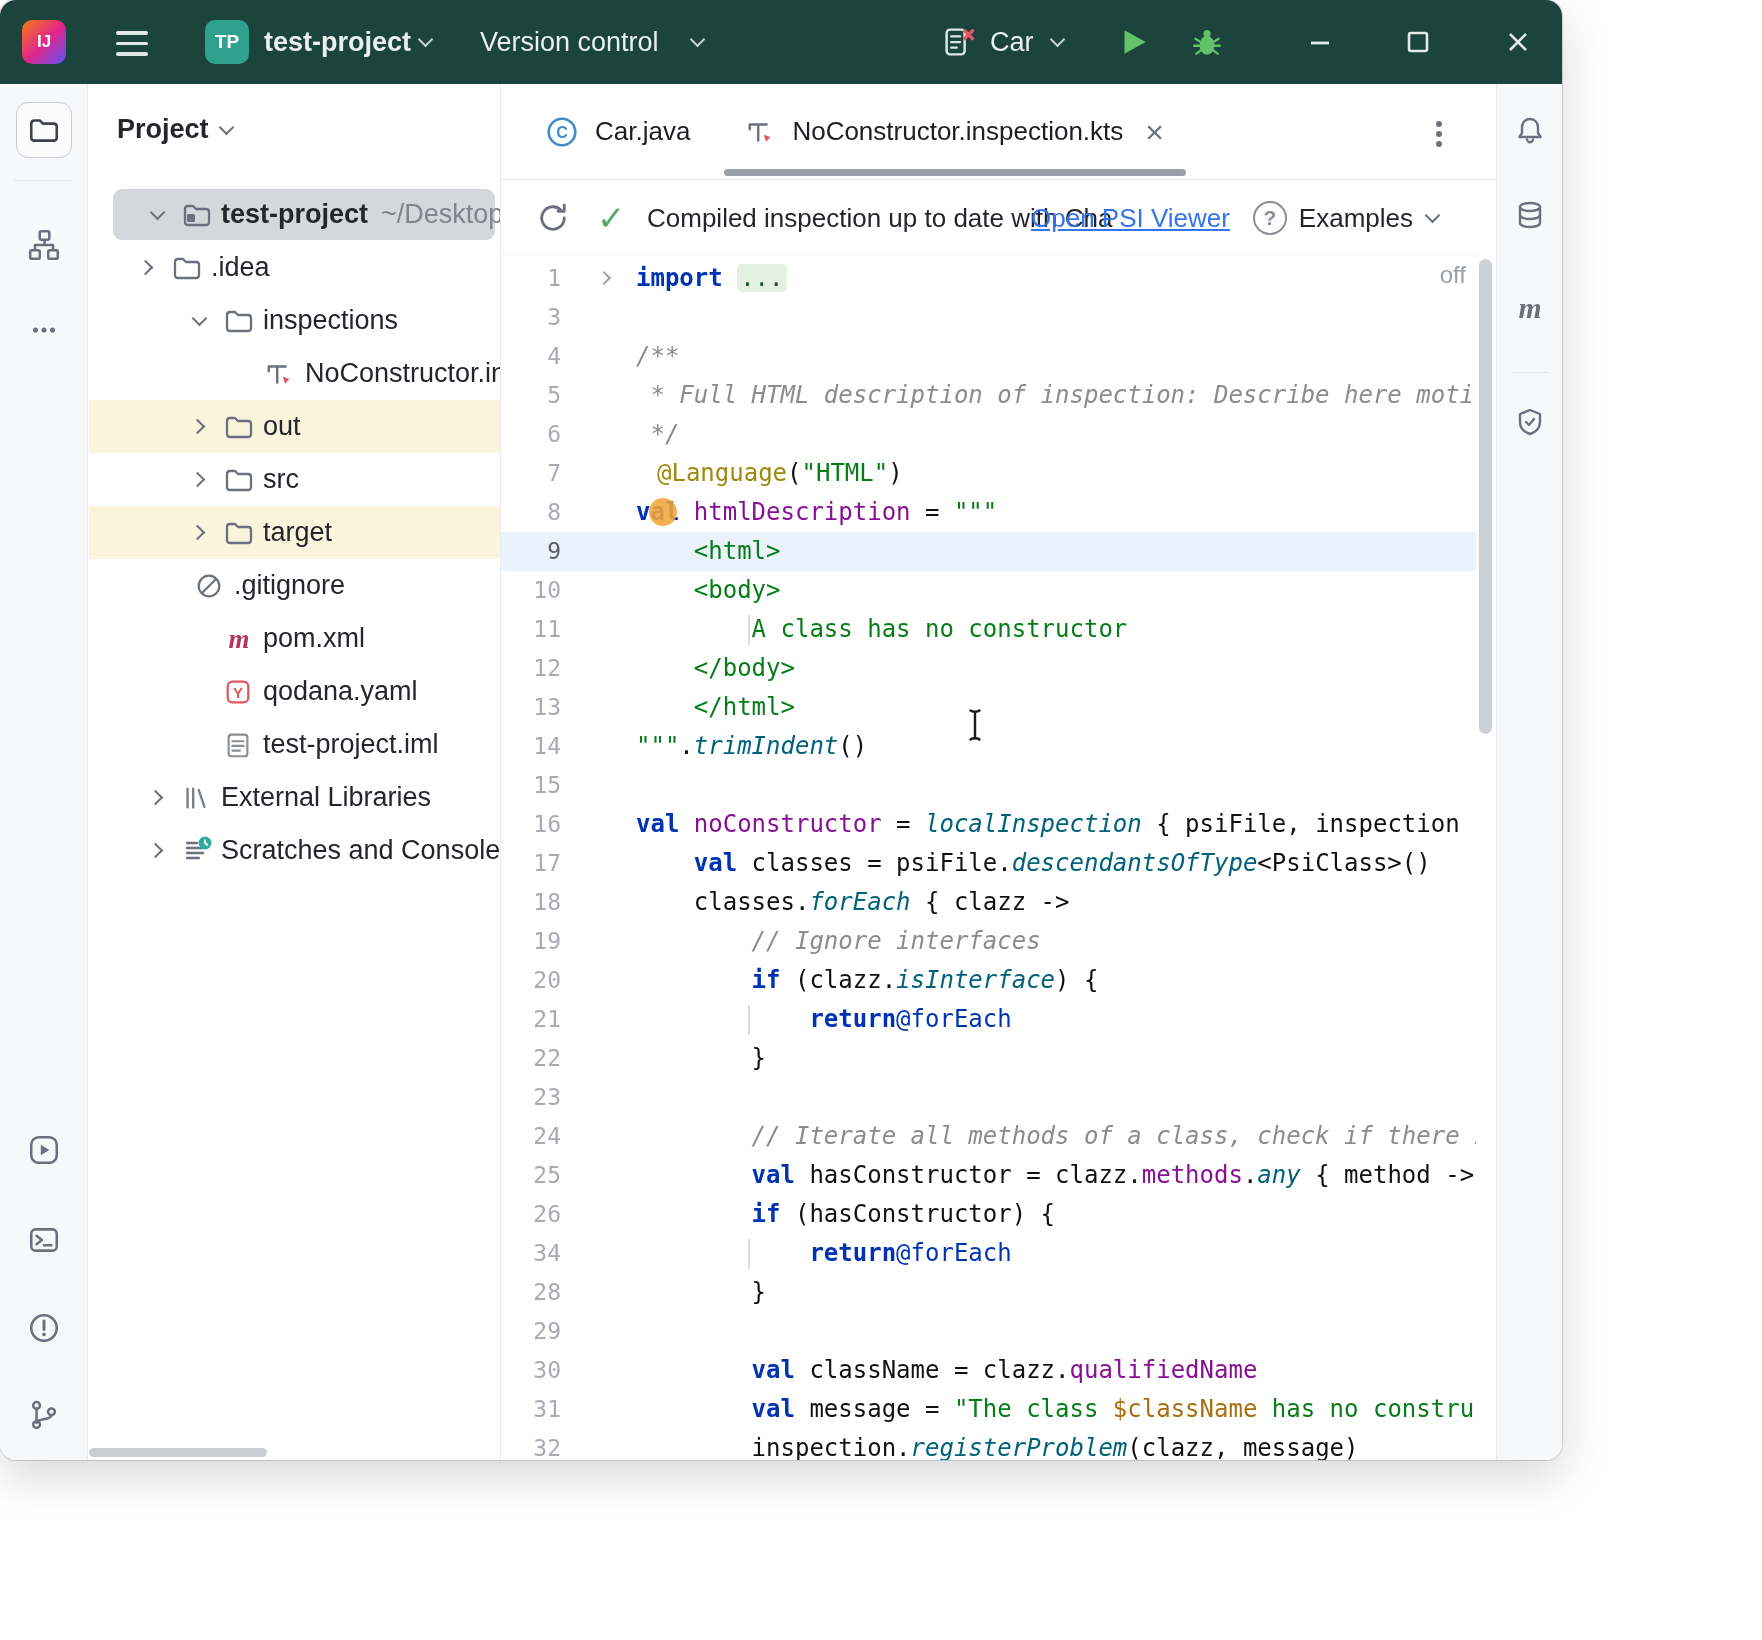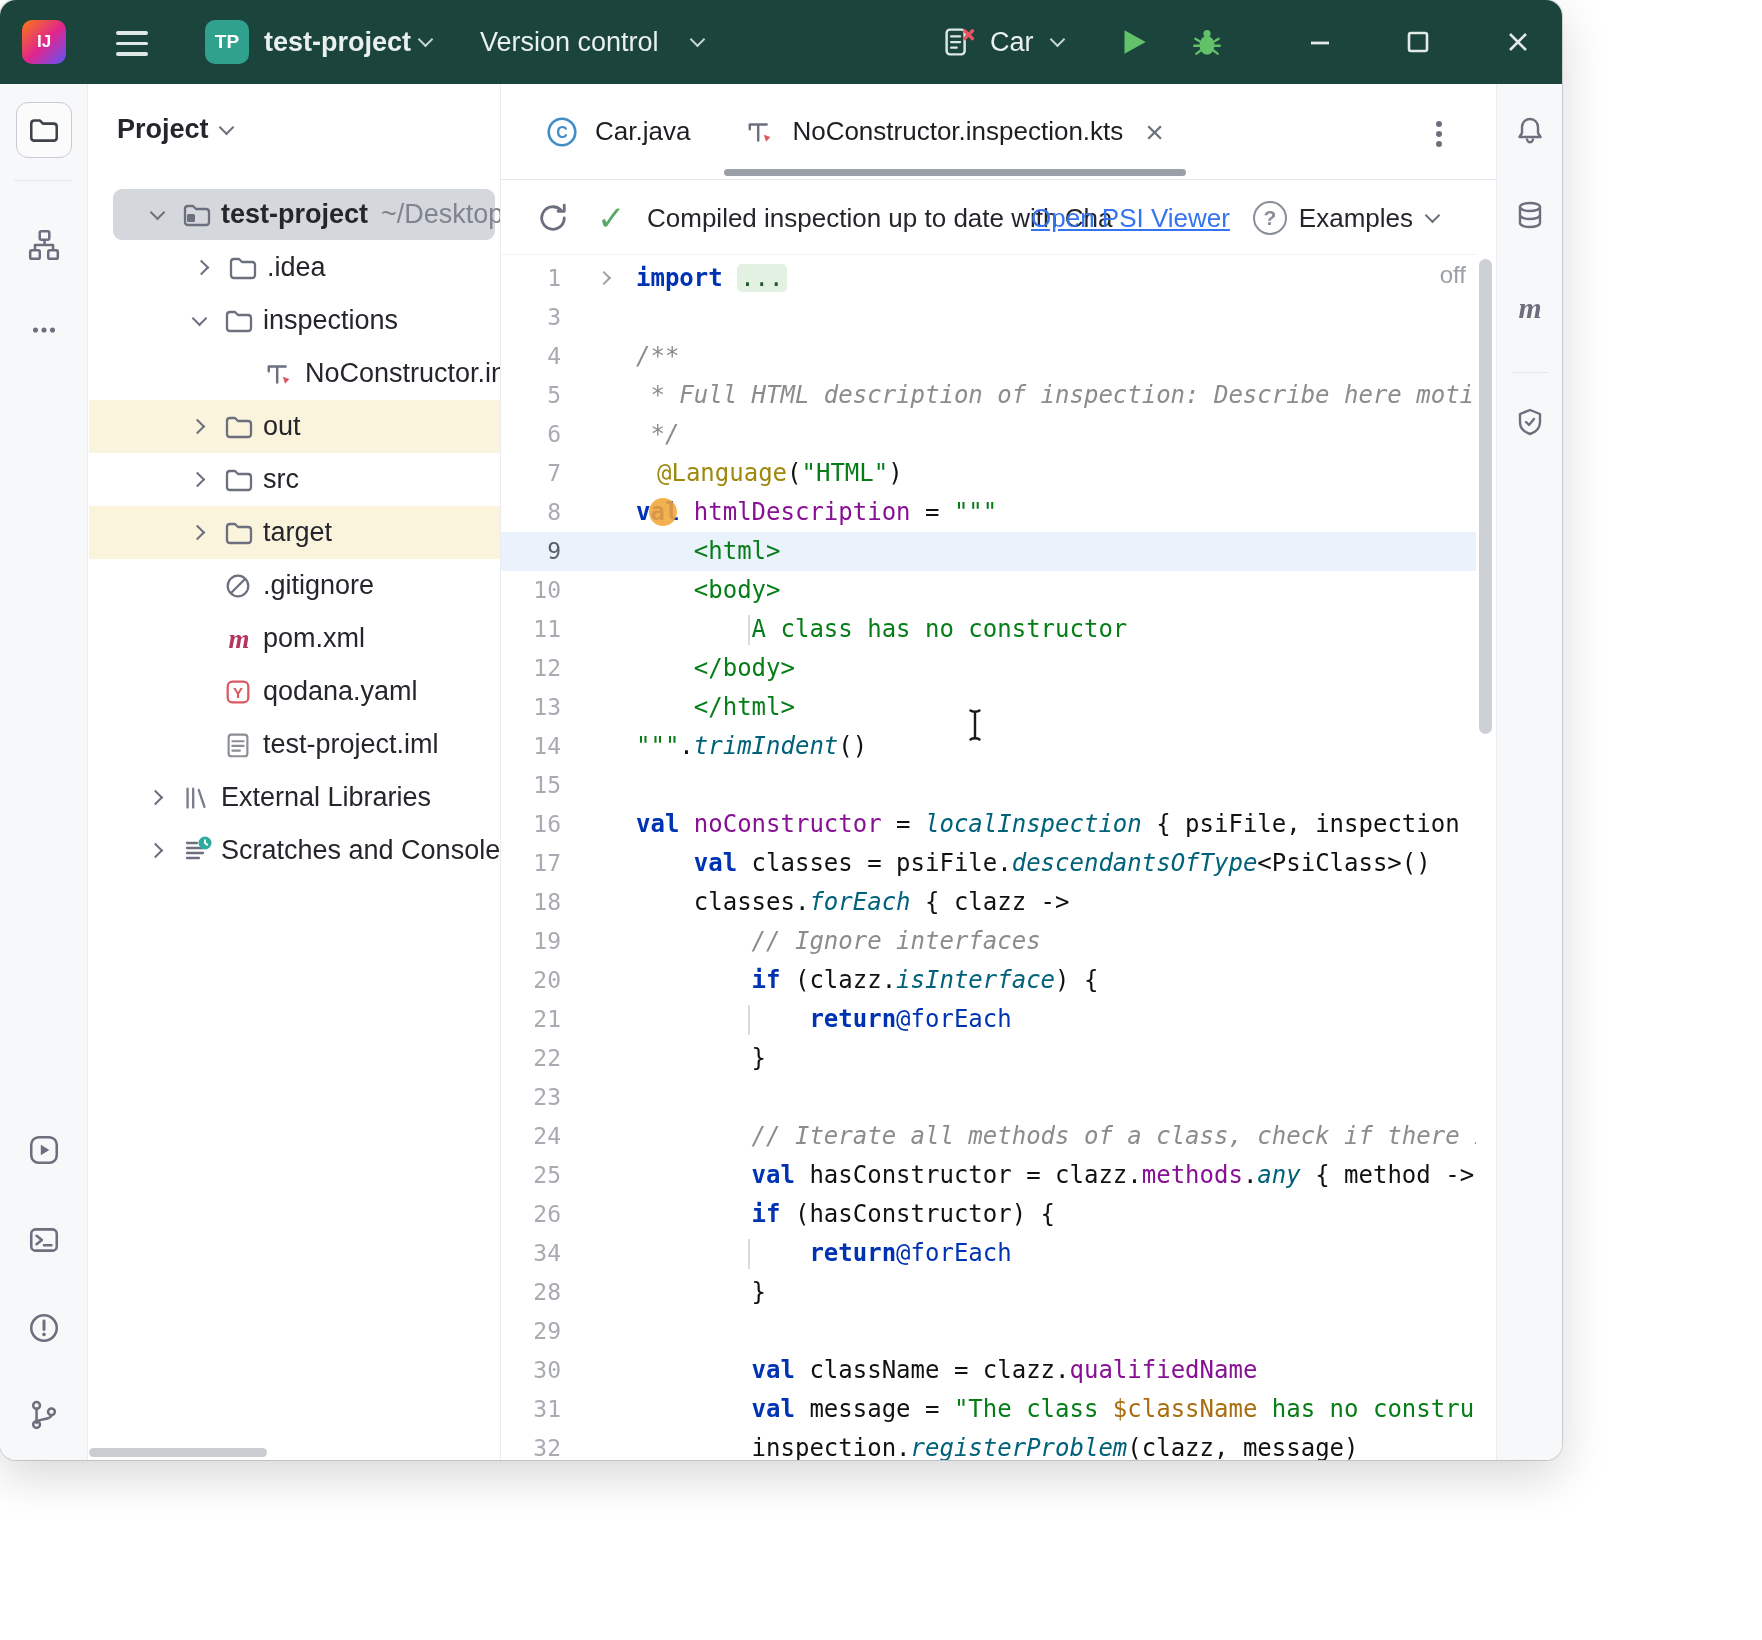--- a/index.html
+++ b/index.html
@@ -259,21 +259,21 @@
           </span>
           <span class="ticon">
             <svg width="32" height="32" viewBox="0 0 32 32" fill="none" stroke="#6C707E" stroke-width="2.3" stroke-linejoin="round">
               <path d="M4 10c0-2 1-3 3-3h5l3 3h10c2 0 3 1 3 3v10c0 2-1 3-3 3H7c-2 0-3-1-3-3z"></path>
               <rect x="6" y="15" width="8" height="8" rx="1.5" fill="#6C707E" stroke="none"></rect>
             </svg>
           </span>
           <span class="tlabel b">test-project</span>
           <span class="tsec">~/Desktop</span>
         </div>
-        <div class="trow" style="padding-left: 91px;">
+        <div class="trow" style="padding-left: 35px;">
           <span class="slot">
             <span class="chev right"></span>
           </span>
           <span class="ticon">
             <svg width="32" height="32" viewBox="0 0 32 32" fill="none" stroke="#6C707E" stroke-width="2.3" stroke-linejoin="round">
               <path d="M4 10c0-2 1-3 3-3h5l3 3h10c2 0 3 1 3 3v10c0 2-1 3-3 3H7c-2 0-3-1-3-3z"></path>
             </svg>
           </span>
           <span class="tlabel">.idea</span>
         </div>
@@ -324,21 +324,21 @@
           <span class="slot">
             <span class="chev right"></span>
           </span>
           <span class="ticon">
             <svg width="32" height="32" viewBox="0 0 32 32" fill="none" stroke="#6C707E" stroke-width="2.3" stroke-linejoin="round">
               <path d="M4 10c0-2 1-3 3-3h5l3 3h10c2 0 3 1 3 3v10c0 2-1 3-3 3H7c-2 0-3-1-3-3z"></path>
             </svg>
           </span>
           <span class="tlabel">target</span>
         </div>
-        <div class="trow" style="padding-left: 87px; text-align: center;">
+        <div class="trow" style="padding-left: 58px; text-align: center;">
           <span class="slot"></span>
           <span class="ticon">
             <svg width="30" height="30" viewBox="0 0 32 32" fill="none" stroke="#6C707E" stroke-width="2.4">
               <circle cx="16" cy="16" r="11"></circle>
               <path d="M8.5 23.5 23.5 8.5"></path>
             </svg>
           </span>
           <span class="tlabel">.gitignore</span>
         </div>
         <div class="trow" style="padding-left: 87px;">

